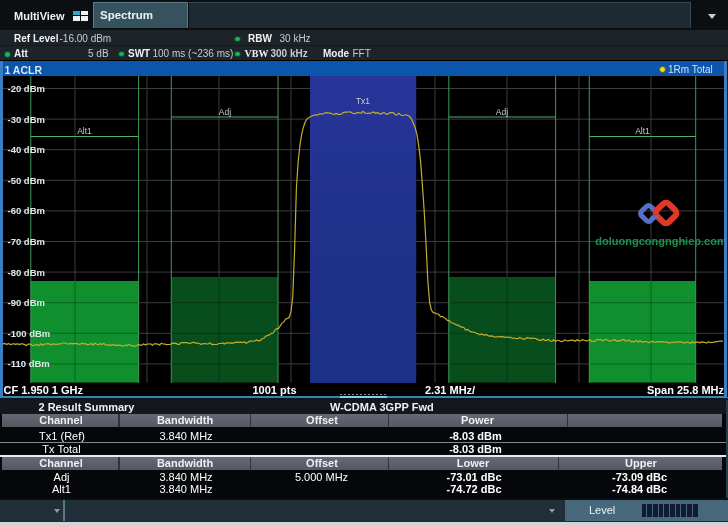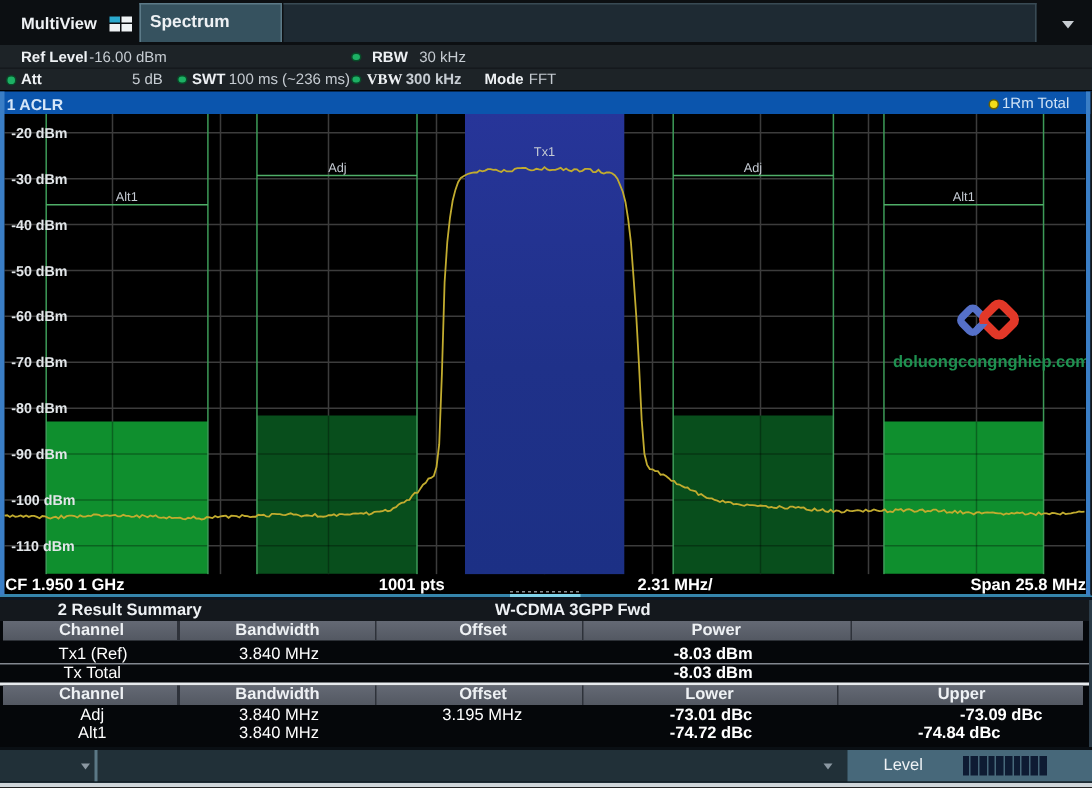--- a/index.html
+++ b/index.html
@@ -196,23 +196,23 @@
     <div style="position:absolute;left:249.5px;top:456.5px;width:1.8px;height:13px;background:#2e323a;"></div>
     <div style="position:absolute;left:387.5px;top:456.5px;width:1.8px;height:13px;background:#2e323a;"></div>
     <div style="position:absolute;left:557.5px;top:456.5px;width:1.8px;height:13px;background:#2e323a;"></div>
 <div class="t c b d11" style="left:61px;top:457px;">Channel</div>
     <div class="t c b d11" style="left:185px;top:457px;">Bandwidth</div>
     <div class="t c b d11" style="left:322px;top:457px;">Offset</div>
     <div class="t c b d11" style="left:473px;top:457px;">Lower</div>
     <div class="t c b d11" style="left:641px;top:457px;">Upper</div>
 <div class="t c w d11" style="left:61.5px;top:470.5px;">Adj</div>
     <div class="t c w d11" style="left:186px;top:470.5px;">3.840 MHz</div>
-    <div class="t c w d11" style="left:321.5px;top:470.5px;">3.195 MHz</div>
+    <div class="t c w d11" style="left:321.5px;top:470.5px;">5.000 MHz</div>
     <div class="t c b w d12" style="left:474px;top:470px;">-73.01 dBc</div>
-    <div class="t c b w d12" style="left:639.5px;top:470px;margin-left:28px;">-73.09 dBc</div>
+    <div class="t c b w d12" style="left:639.5px;top:470px;">-73.09 dBc</div>
 <div class="t c w d11" style="left:61.5px;top:482.5px;">Alt1</div>
     <div class="t c w d11" style="left:186px;top:482.5px;">3.840 MHz</div>
     <div class="t c w d11" style="left:321.5px;top:482.5px;margin-top:22px;">10.000 MHz</div>
     <div class="t c b w d12" style="left:474px;top:482px;">-74.72 dBc</div>
     <div class="t c b w d12" style="left:639.5px;top:482px;">-74.84 dBc</div>
 <div style="position:absolute;left:0px;top:61px;width:2.5px;height:336px;background:#3a7ec6;"></div>
 <div style="position:absolute;left:723.5px;top:61px;width:3px;height:336px;background:#3a7ec6;"></div>
 <div style="position:absolute;left:726.5px;top:61px;width:1.5px;height:336px;background:#15191c;"></div>
 <div style="position:absolute;left:726px;top:399.5px;width:2px;height:98px;background:#2b3c49;"></div>
 <div style="position:absolute;left:0px;top:497.5px;width:728px;height:2.5px;background:#0a0f14;"></div>

